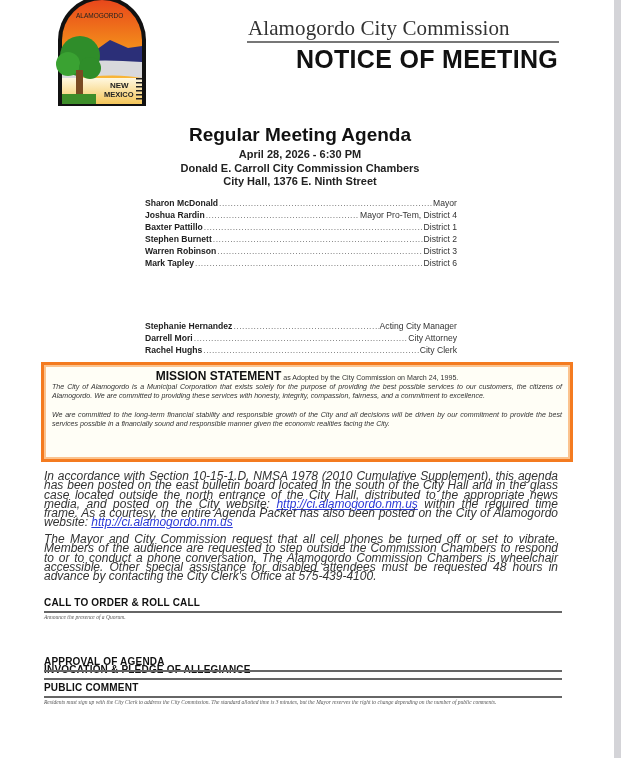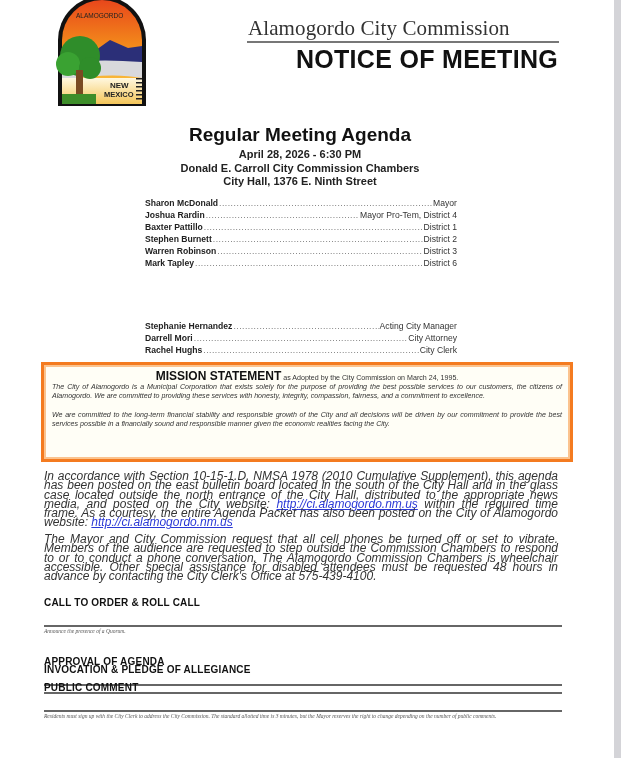--- a/index.html
+++ b/index.html
@@ -25,21 +25,21 @@
   .mission { position:absolute; left:41px; top:362px; width:532px; height:100px; border:3px solid #f47b20; box-shadow: inset 0 0 0 2px #fbc38e; background:#fffef6; box-sizing:border-box; padding:7px 8px 0 8px; font-size:7.1px; line-height:9.2px; color:#333; }
   .mission .m-head { text-align:center; margin-bottom:0; }
   .mission .m-head b { font-size:12px; color:#111;text-align:right; }
   .mission p { margin:0; font-style:italic; text-align:justify; }
   .mission p + p { margin-top:9px; }
 
   .para { position:absolute; left:44px; width:514px; font-size:12px; line-height:9.3px; font-style:italic; text-align:justify; color:#333; }
   .para a { color:#2a38d6; text-decoration:underline; }
 
   .section { position:absolute; left:44px; width:518px; }
-  .section .s-title { font-weight:bold; font-size:10px; letter-spacing:0.2px; color:#111; padding-bottom:17px; border-bottom:2px solid #666; }
+  .section .s-title { font-weight:bold; font-size:10px; letter-spacing:0.2px; color:#111; padding-bottom:3px; border-bottom:2px solid #666; }
   .section .s-note { font-style:italic; font-size:5.5px; color:#555; margin-top:1px; font-family:"Liberation Serif", serif; line-height:7.5px; }
 </style>
 </head>
 <body>
 
 <div class="page">
 
   <svg class="logo" viewBox="0 0 98 106">
     <defs>
       <linearGradient id="sky" x1="0" y1="0" x2="0" y2="1">

